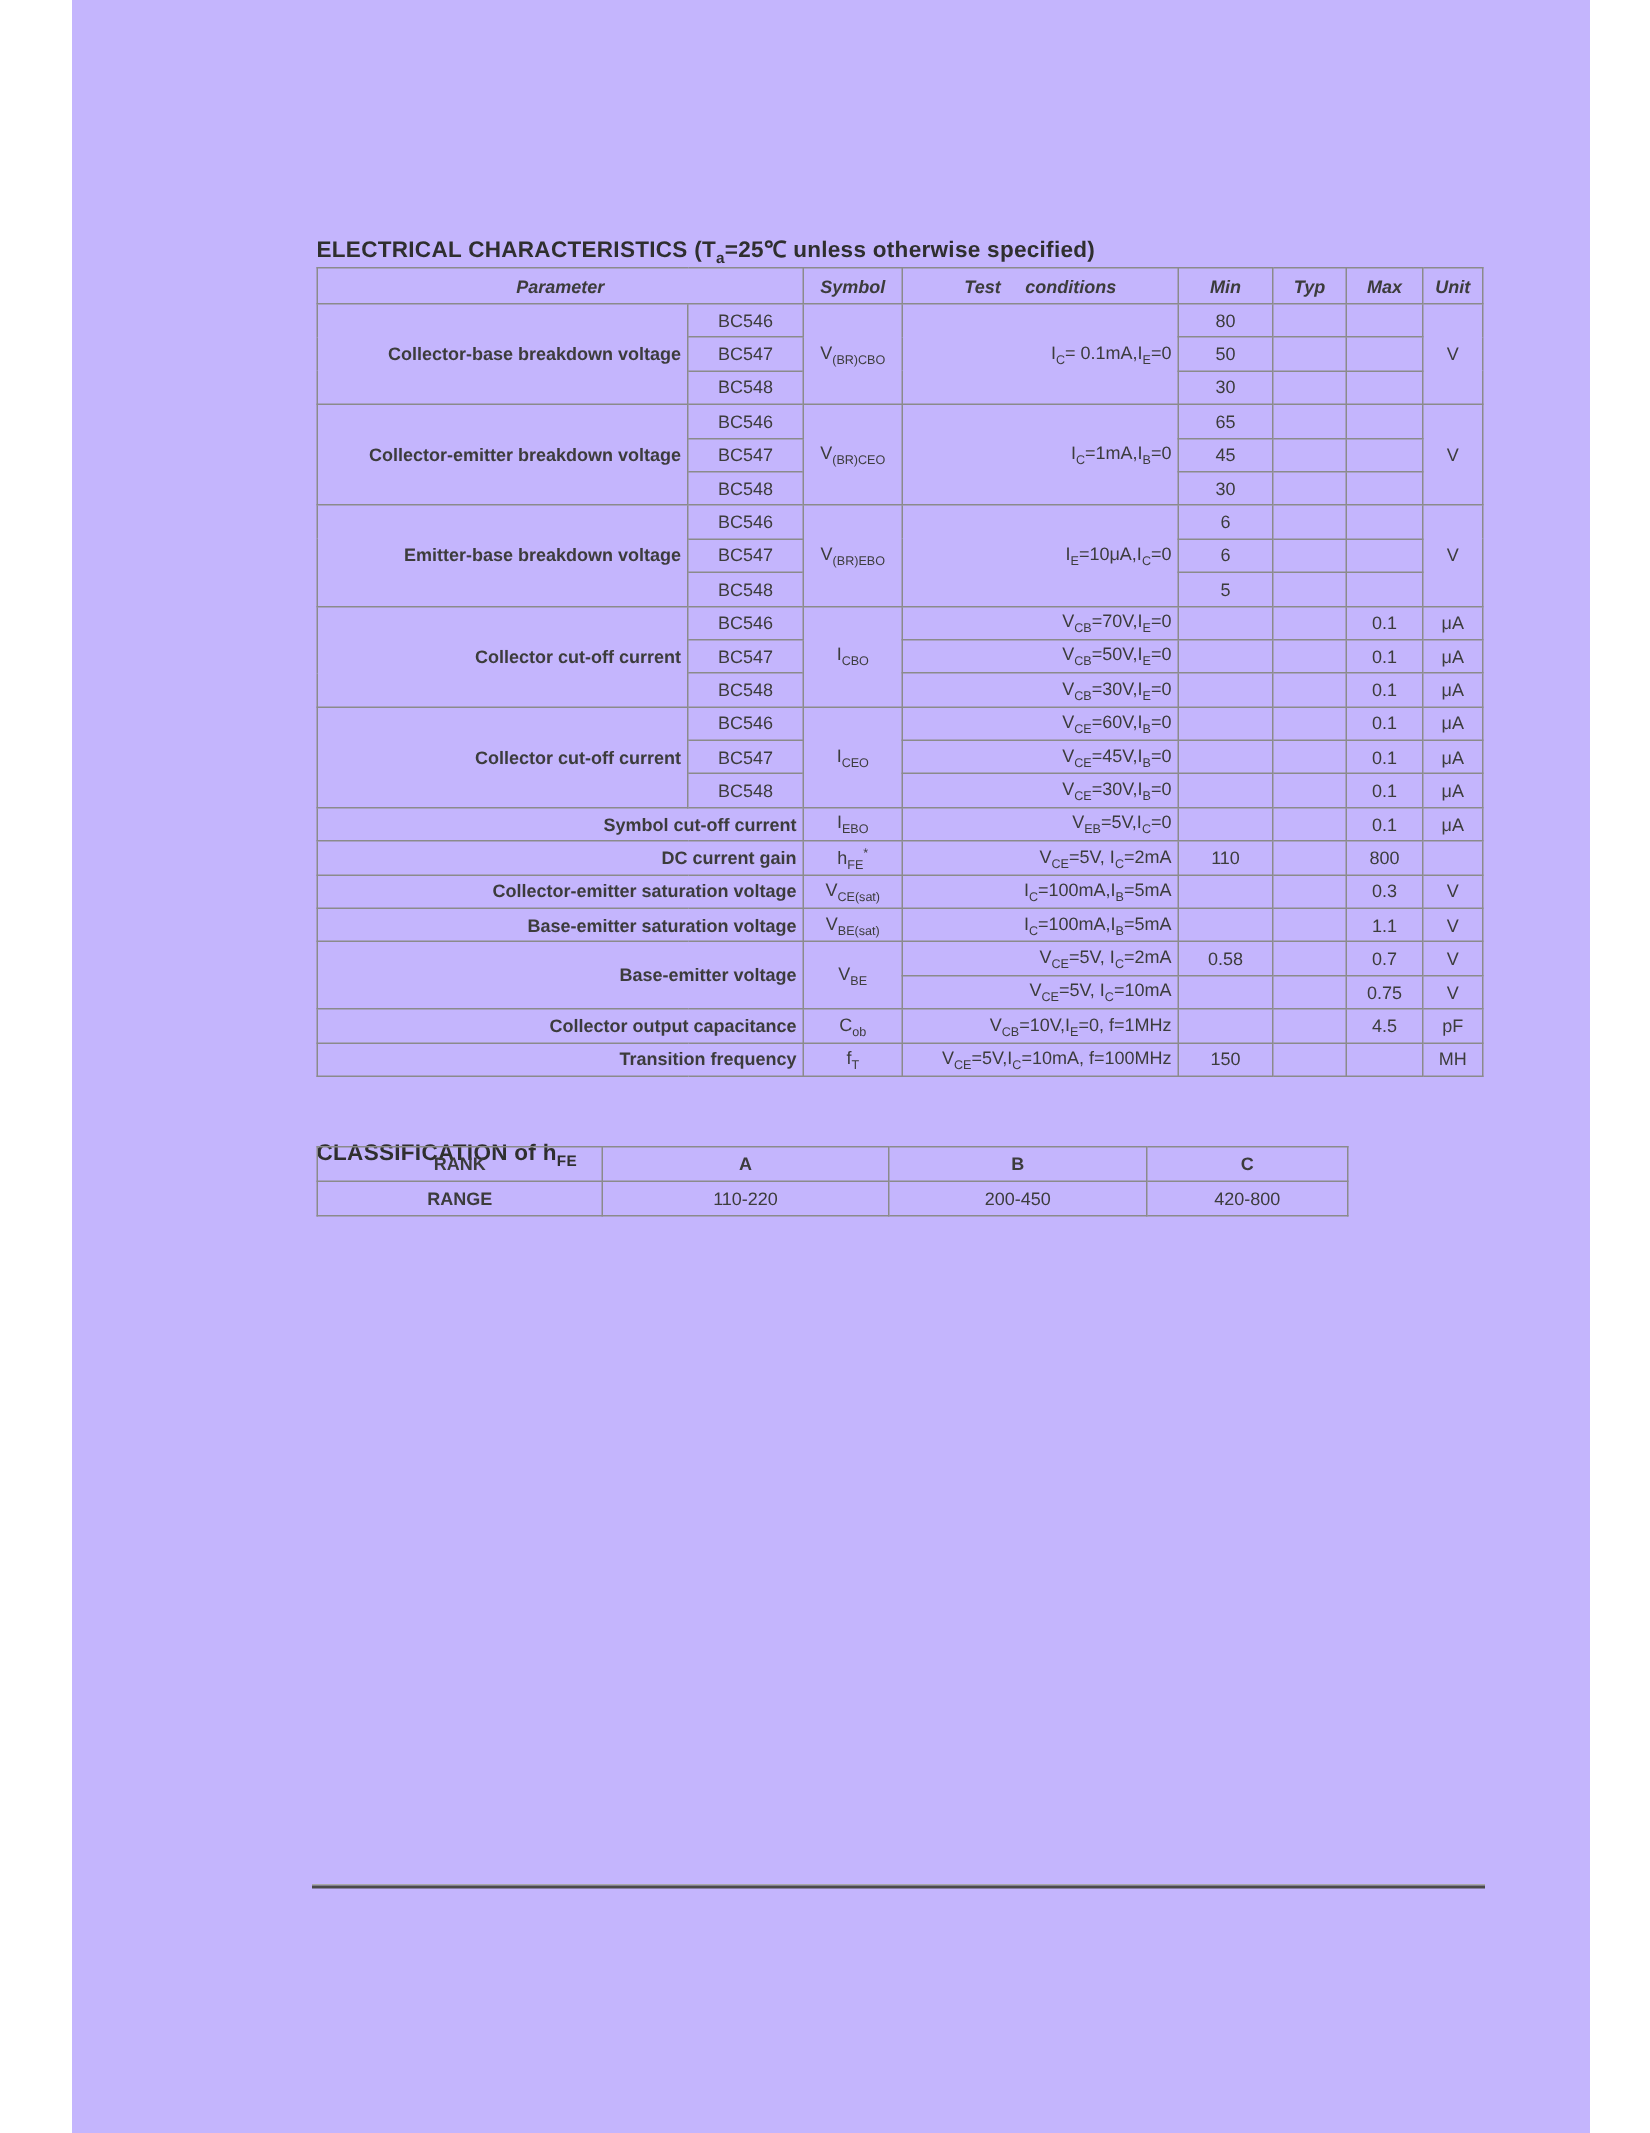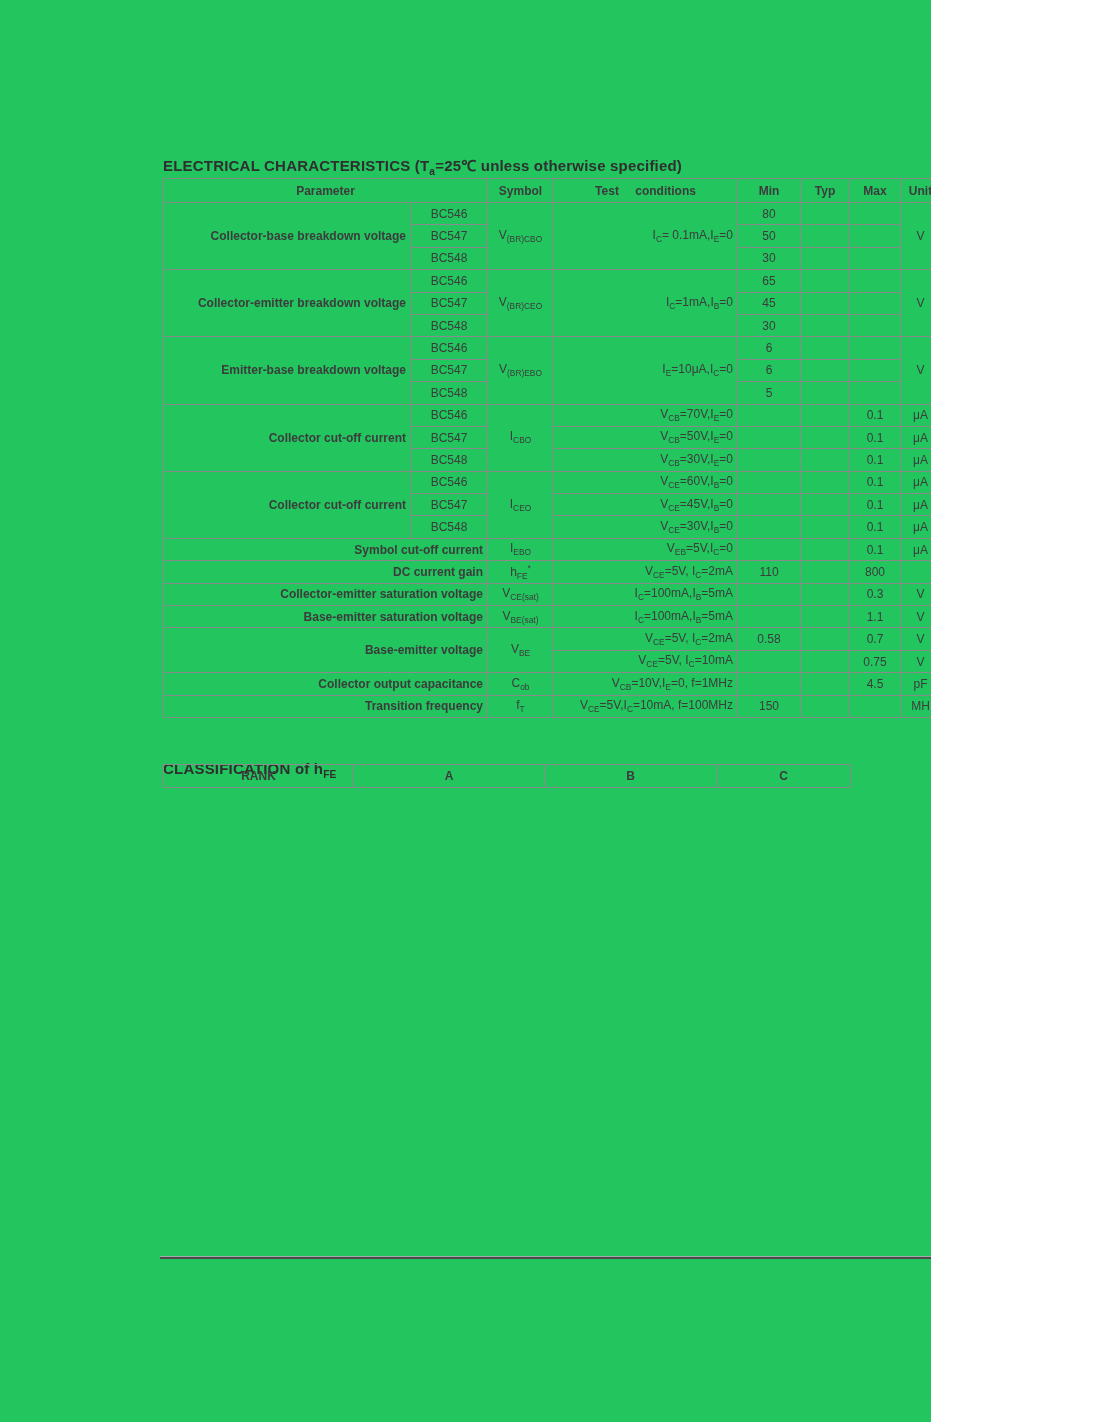--- a/index.html
+++ b/index.html
@@ -1,24 +1,25 @@
 <!DOCTYPE html>
 <html><head>
 <meta charset="utf-8">
 <style>
   * { margin: 0; padding: 0; box-sizing: border-box; }
   html, body { background: #ffffff; }
   body { font-family: "Liberation Sans", sans-serif; }
   .page {
     position: relative;
-    width: 931px;
+    width: 1012px;
     height: 1422px;
-    background: #22c55e;
+    background: #c4b5fd;
     overflow: hidden;
     color: #3c3c3c;
+    margin-left: 48px;
   }
   .sec-title {
     position: absolute;
     left: 163px;
     font-size: 15px;
     font-weight: 700;
     color: #2f2f2f;
     letter-spacing: 0.2px;
     white-space: nowrap;
   }
@@ -41,21 +42,21 @@
   sub { font-size: 0.70em; }
   sup { font-size: 0.70em; }
 
   .ec-table {
     position: absolute;
     left: 163px;
     top: 178px;
     width: 777px;
   }
   .ec-table tr { height: 22.4px; }
-  .ec-table tr.hdr { height: 24px; }
+  .ec-table tr.hdr { height: 24px; font-style: italic; }
   .ec-table th { font-weight: 700; }
   .ec-table th.test-hdr { word-spacing: 13px; }
   .param { text-align: right; padding-left: 8px; font-weight: 700; }
   .cond  { text-align: right; padding-left: 6px; }
 
   .cl-table {
     position: absolute;
     left: 163px;
     top: 764px;
     width: 687px;
@@ -313,18 +314,24 @@
         <col style="width:172px">
         <col style="width:134px">
     </colgroup>
     <tbody>
     <tr>
       <th>RANK</th>
       <th>A</th>
       <th>B</th>
       <th>C</th>
     </tr>
+    <tr>
+      <th>RANGE</th>
+      <td>110-220</td>
+      <td>200-450</td>
+      <td>420-800</td>
+    </tr>
     </tbody>
   </table>
 
   <div class="footer-rule"></div>
 
 </div>
 
 </body></html>

